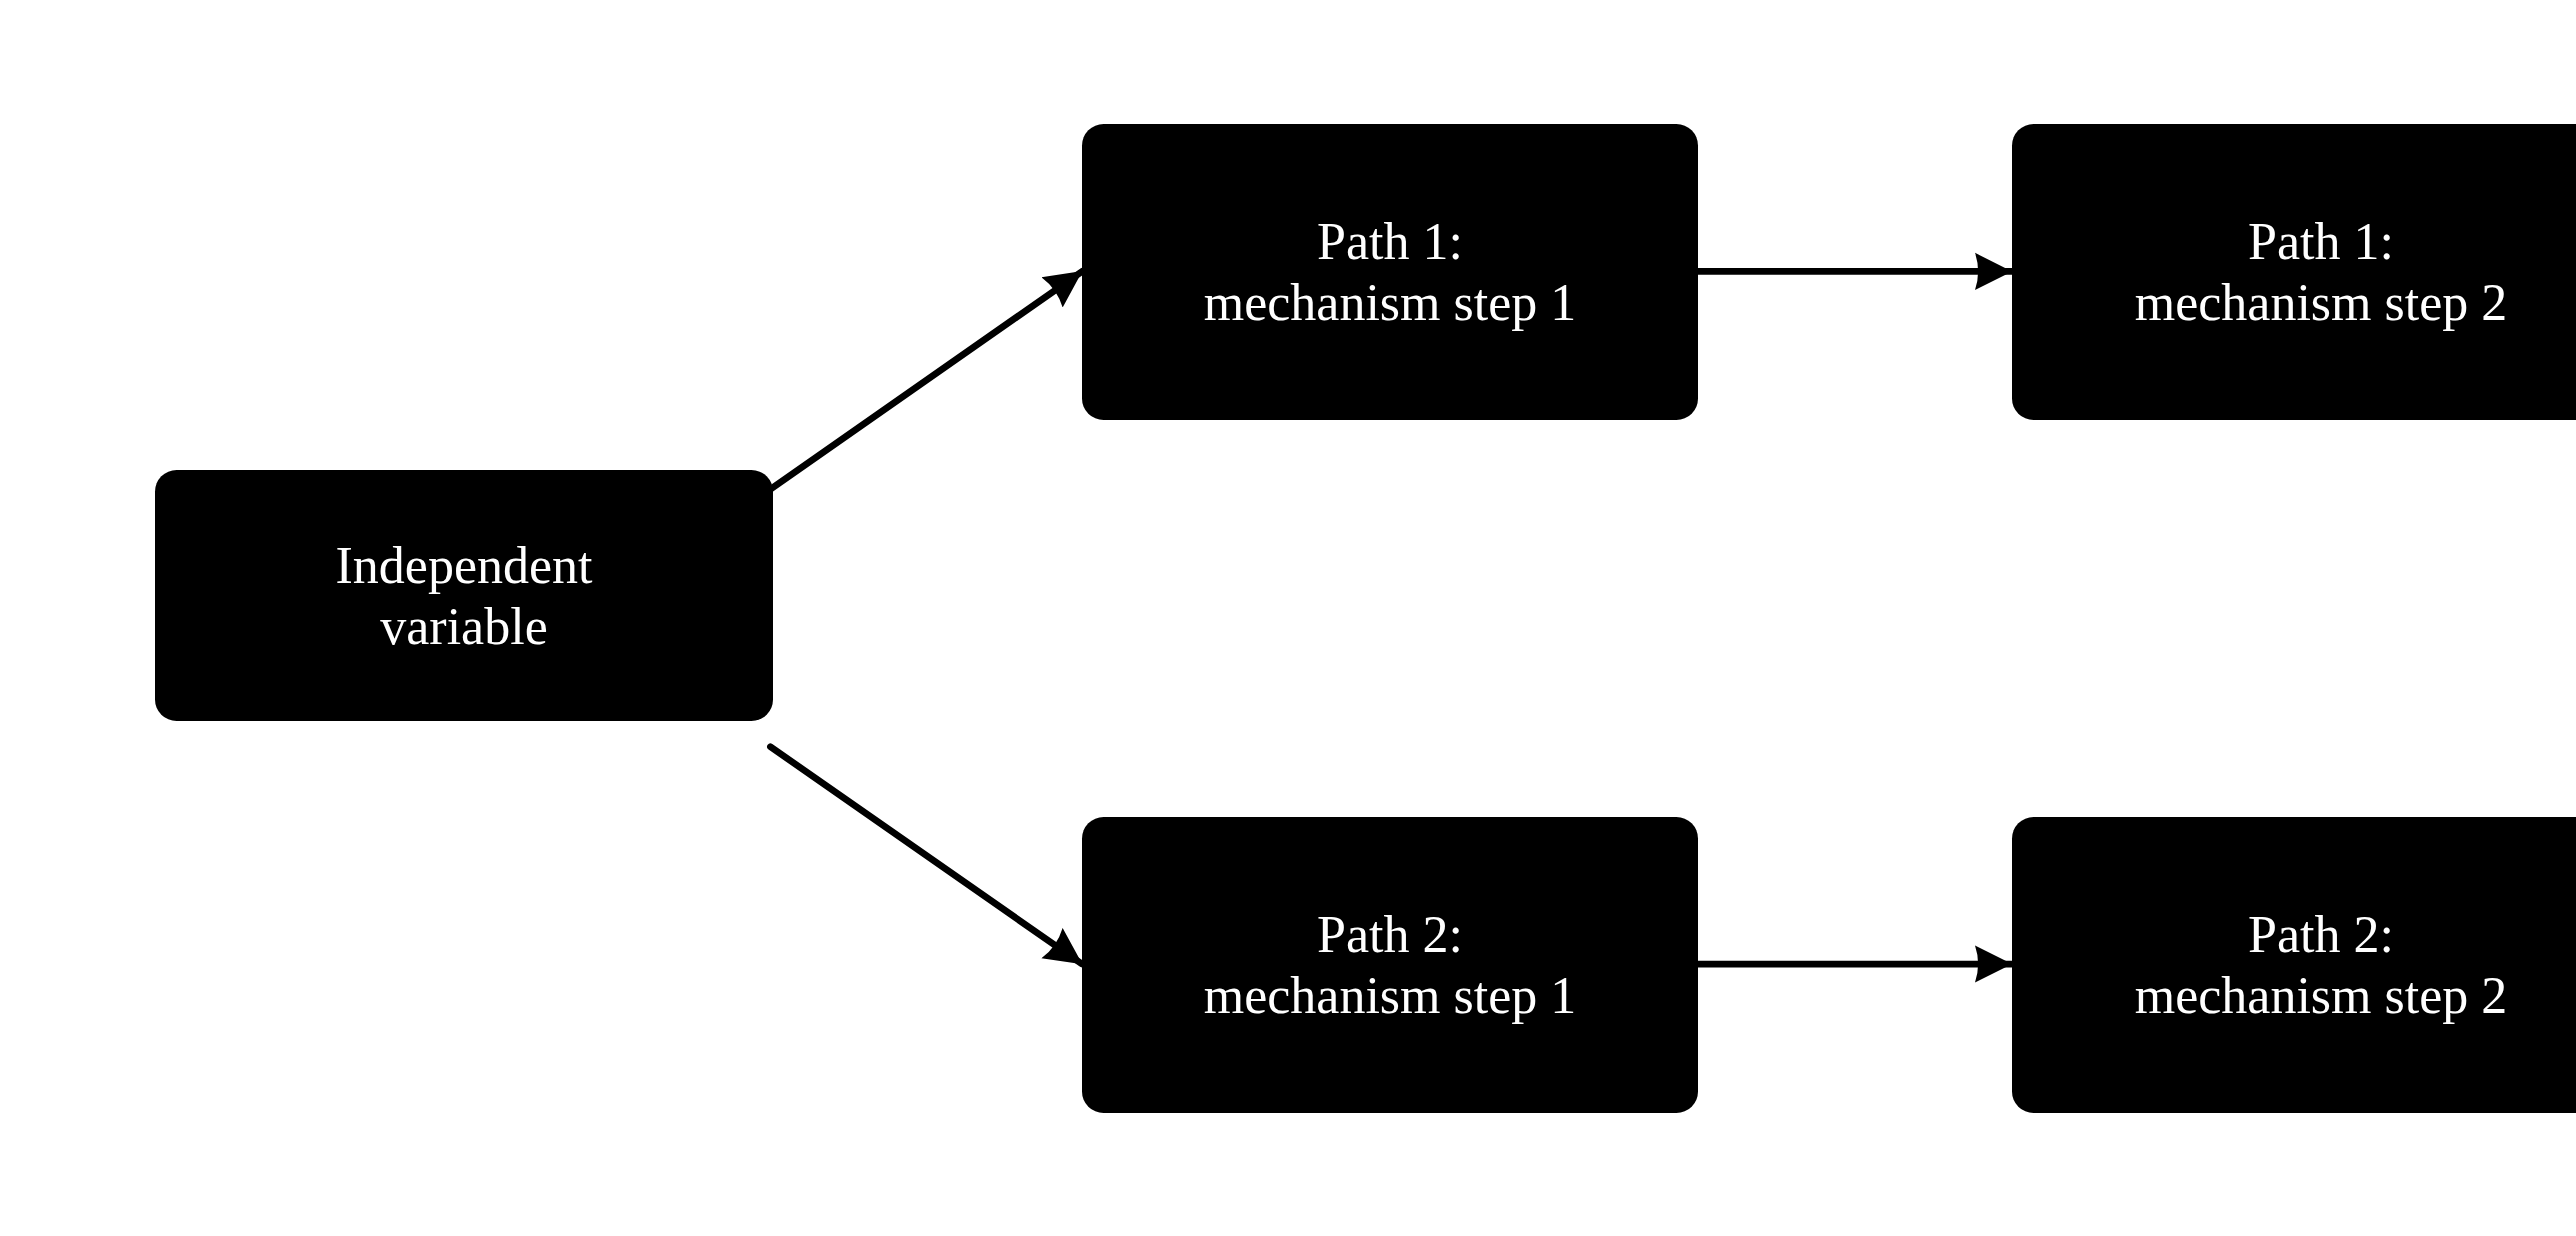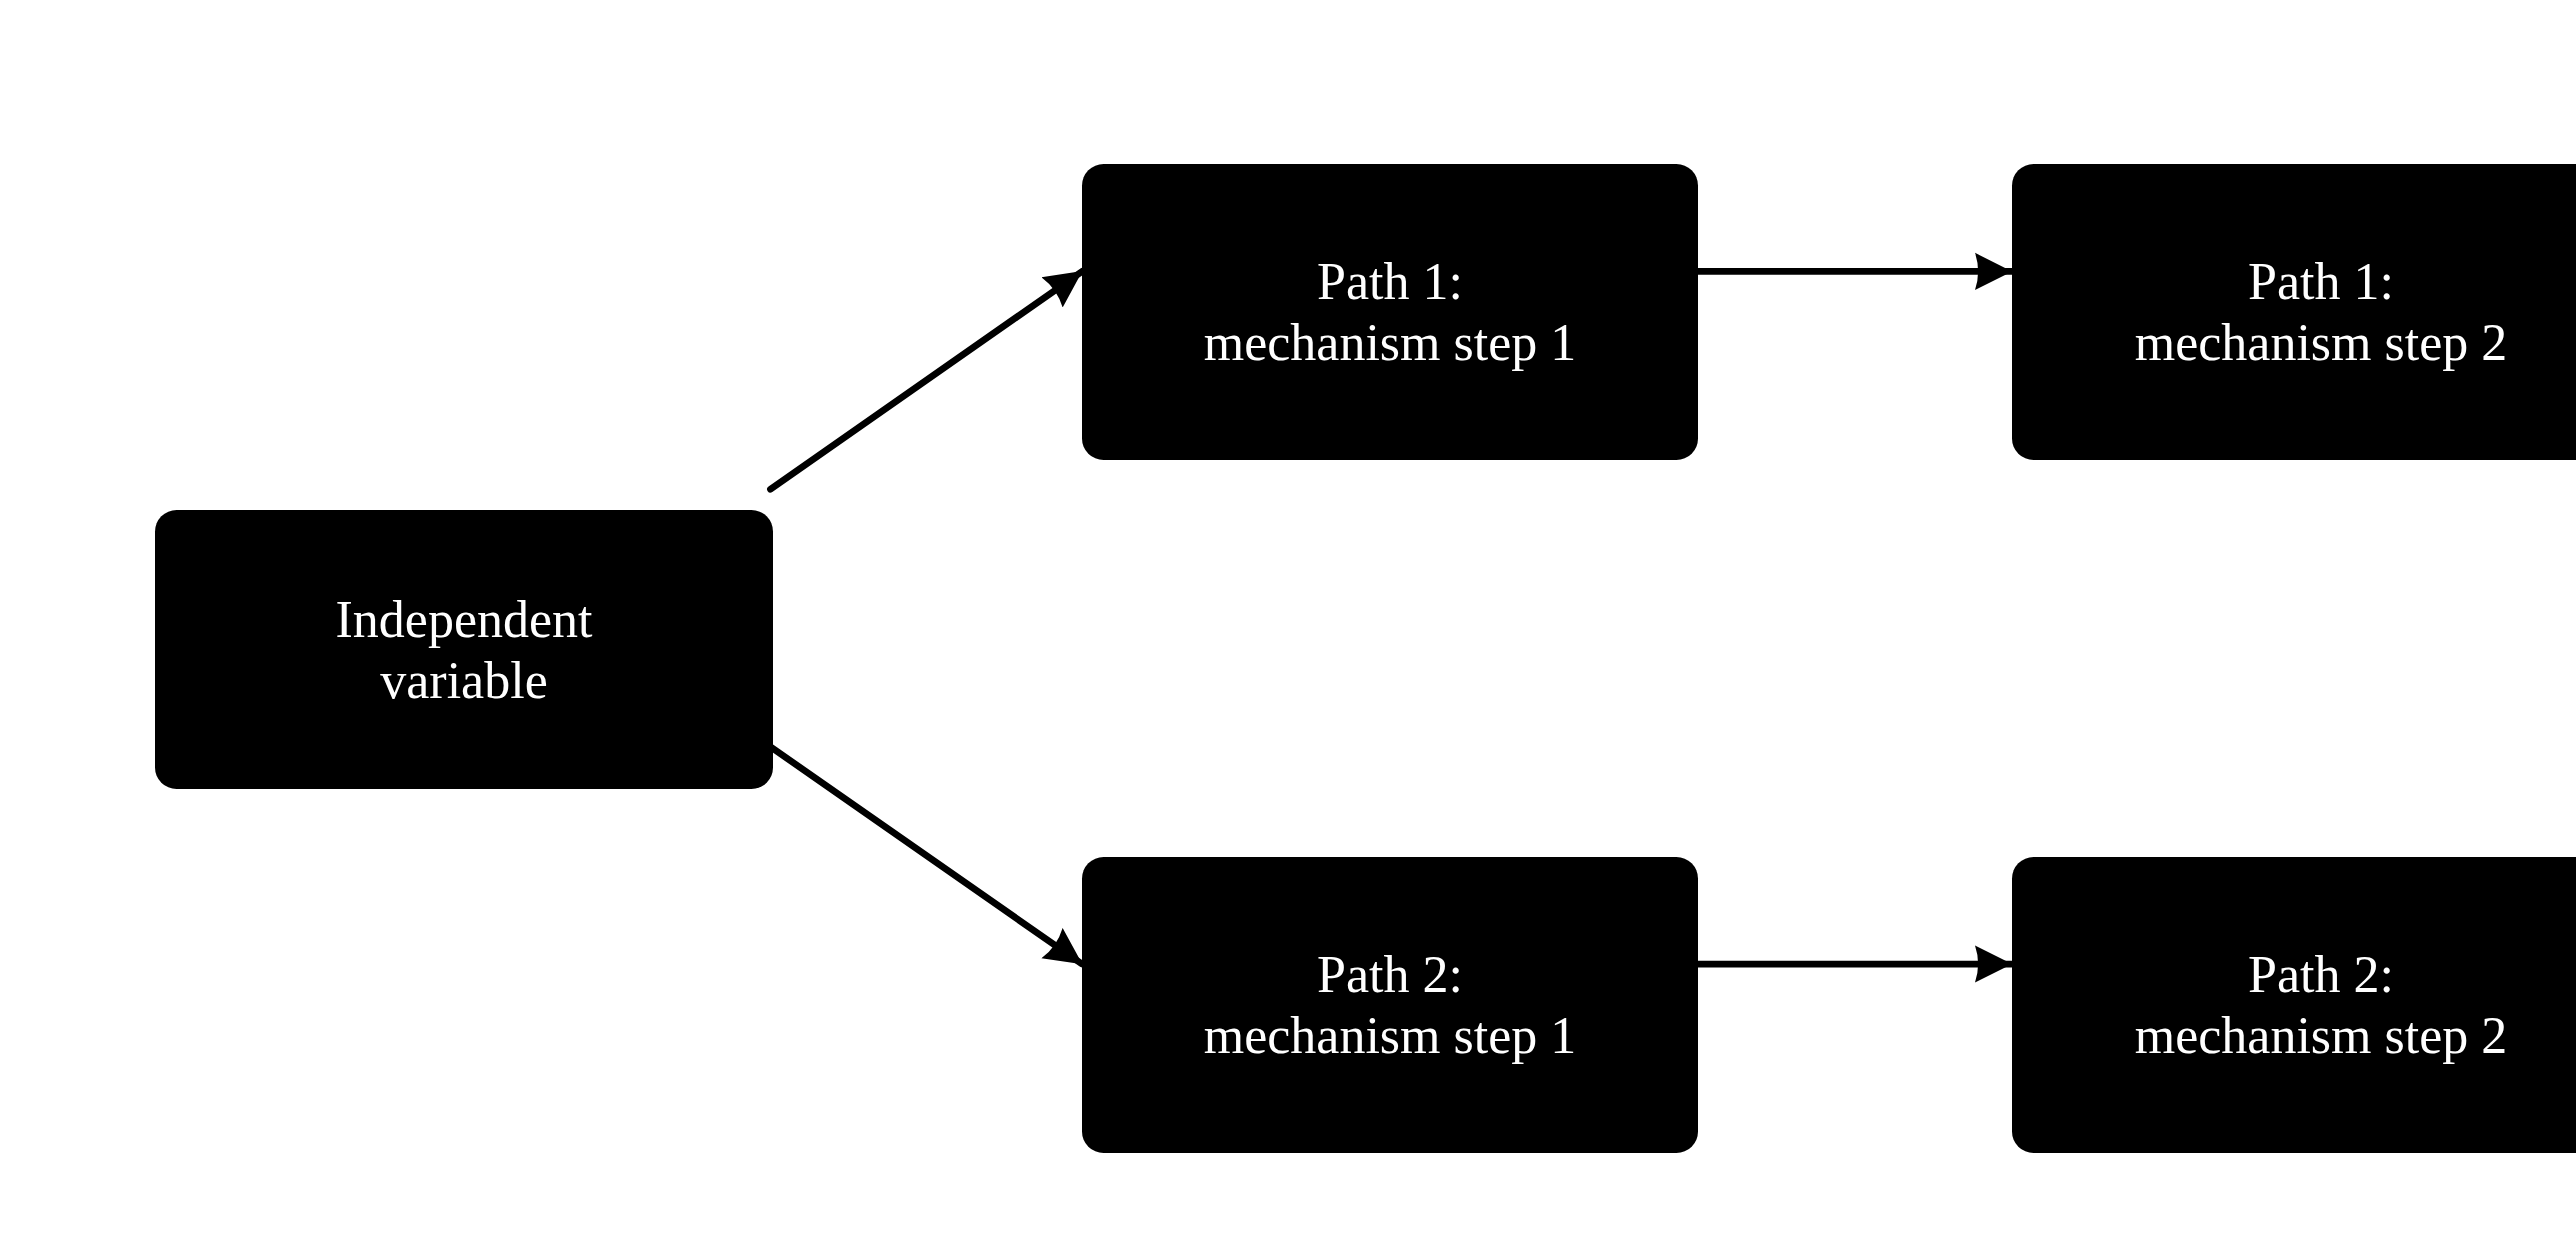--- a/index.html
+++ b/index.html
@@ -29,27 +29,26 @@
     position: absolute;
     background: #000000;
     color: #ffffff;
     border-radius: 21.6px;
     display: flex;
     align-items: center;
     justify-content: center;
     text-align: center;
     font-size: 52px;
     line-height: 61px;
-    margin-top: 40px;
   }
   .node .label {
     white-space: pre-line;
   }
   
-  #node-independent { left: 155px;  top: 470px;  width: 618px; height: 279px; }
+  #node-independent { left: 155px;  top: 470px;  width: 618px; height: 251px; }
   #node-p1s1        { left: 1082px; top: 124px;  width: 616px; height: 296px; }
   #node-p1s2        { left: 2012px; top: 124px;  width: 618px; height: 296px; }
   #node-p2s1        { left: 1082px; top: 817px; width: 616px; height: 296px; }
   #node-p2s2        { left: 2012px; top: 817px; width: 618px; height: 296px; }
 </style>
 </head>
 <body style="background: rgb(255, 255, 255);">
 
 <div class="canvas">
 

